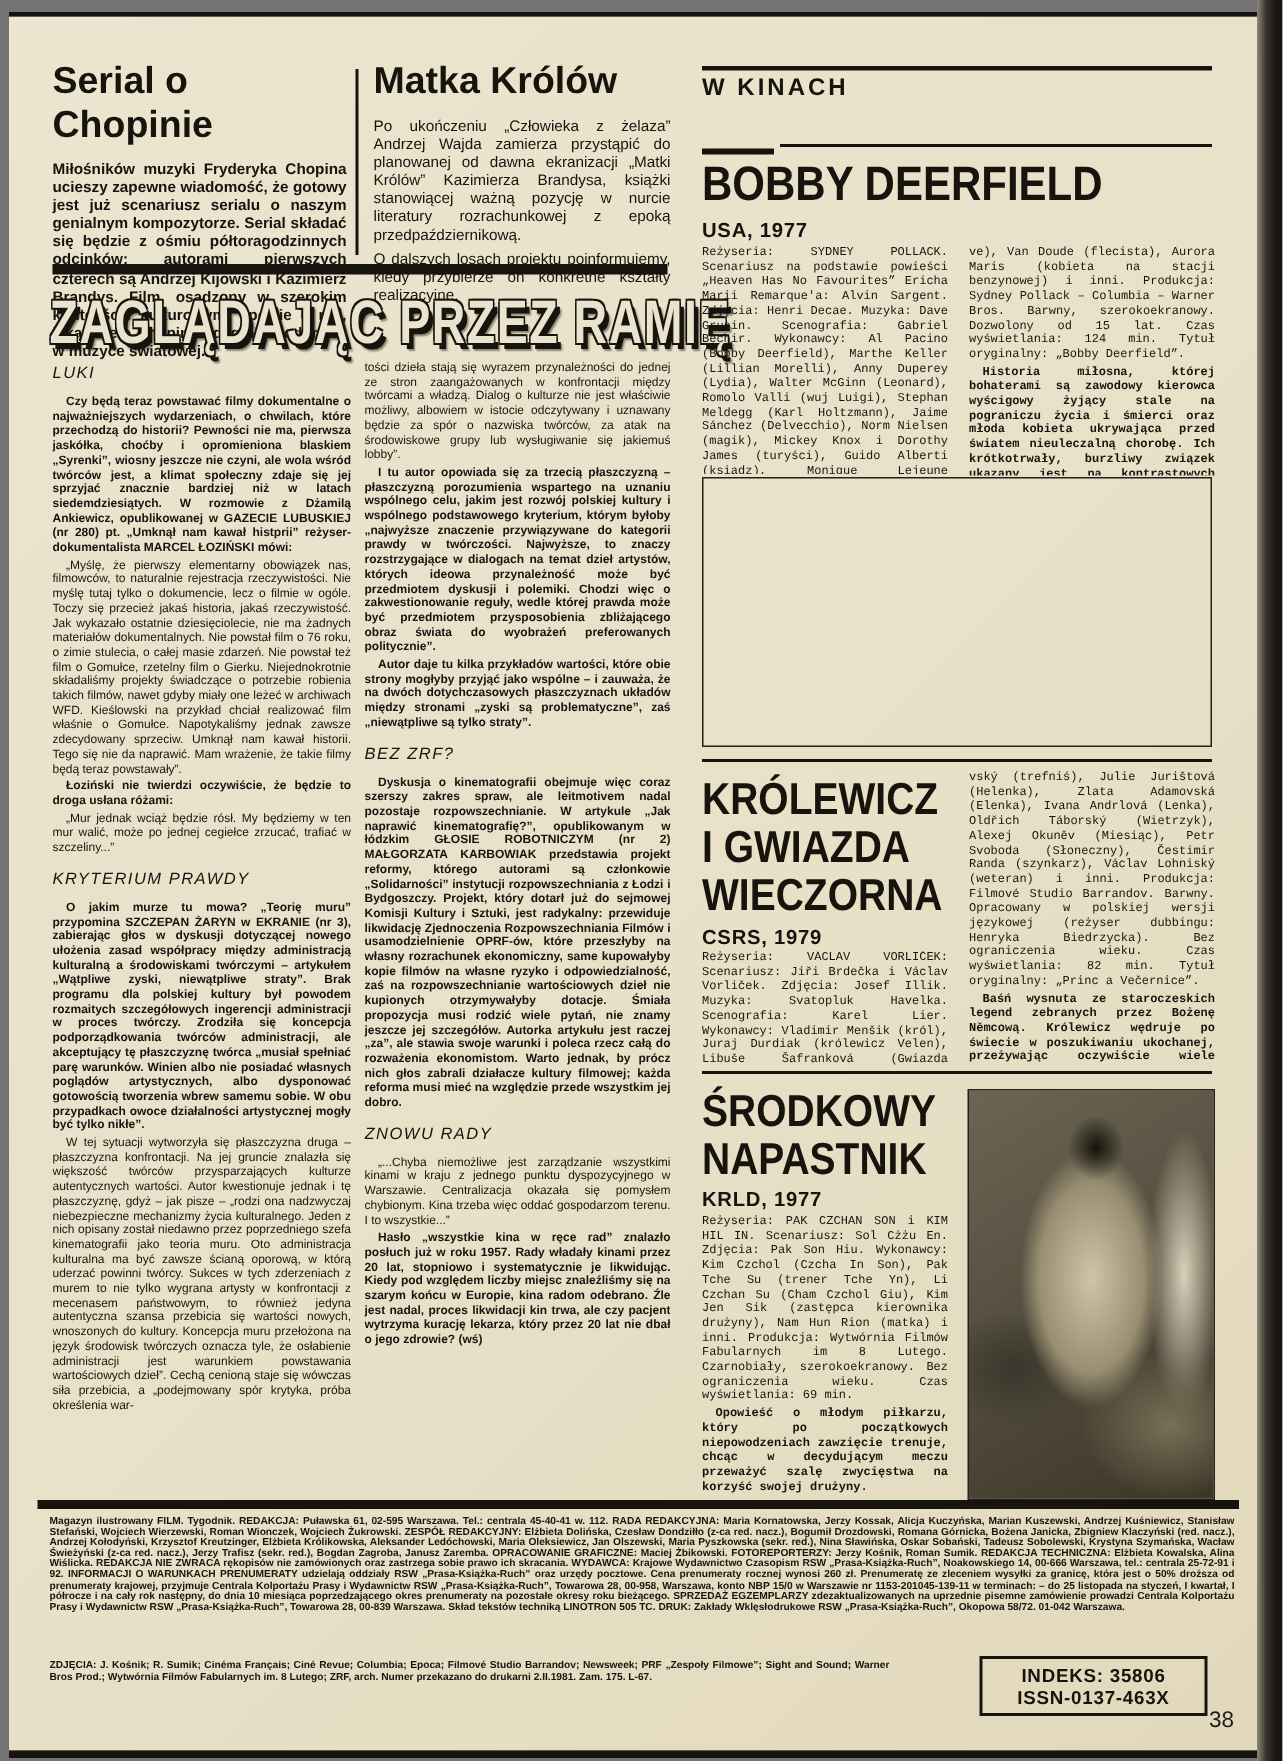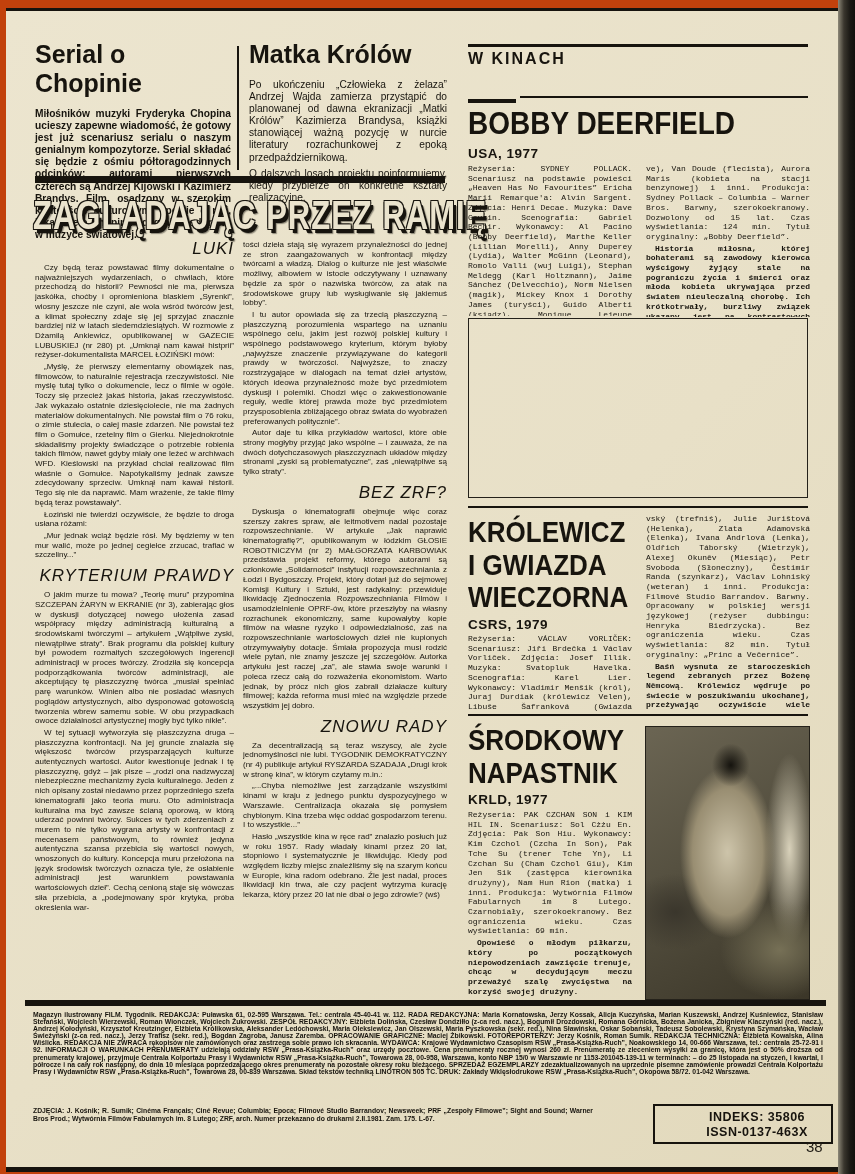--- a/index.html
+++ b/index.html
@@ -1,16 +1,16 @@
 <!DOCTYPE html>
 <html lang="pl"><head>
 <meta charset="utf-8">
 <style>
   html,body{margin:0;padding:0;background:#ffffff;}
-  .scan{position:relative;width:855px;height:1174px;background:#c2410c;overflow:hidden;
+  .scan{position:relative;width:855px;height:1174px;background:#737373;overflow:hidden;
         font-family:"Liberation Sans",sans-serif;color:#17140e;}
   .paper{position:absolute;left:6px;top:8px;width:832px;height:1156px;
          background:linear-gradient(135deg,#ece5cf 0%,#e8e0c7 55%,#e2d9bc 100%);
          border-top:3px solid #16130e;border-bottom:5px solid #16130e;}
   .edge-strip{position:absolute;right:0;top:0;width:17px;height:1174px;
          background:linear-gradient(90deg,#8d8878 0%,#3a362e 35%,#1b1915 70%,#12100d 100%);}
   
   .news-left{position:absolute;left:35px;top:40px;width:196px;}
   .news-right{position:absolute;left:249px;top:40px;width:198px;}
   .news-divider{position:absolute;left:237px;top:46px;width:2px;height:124px;background:#17140e;}
@@ -20,25 +20,25 @@
   
   .bar-top{position:absolute;left:35px;top:176px;width:410px;height:7px;background:#17140e;}
   .headline{position:absolute;left:33px;top:192px;width:418px;white-space:nowrap;}
   .headline-text{display:inline-block;font-weight:800;font-size:31px;letter-spacing:1px;
       color:#eae3cd;transform:scaleY(1.32);transform-origin:top left;
       text-shadow:-1px -1px 0 #17140e,1px -1px 0 #17140e,-1px 1px 0 #17140e,1px 1px 0 #17140e,
                   3px 3px 0 #17140e,4px 4px 1px rgba(23,20,14,.45);}
   .col{position:absolute;overflow:hidden;font-size:8px;line-height:9.7px;text-align:justify;}
   .c1{left:35px;top:240px;width:199px;height:762px;}
   .c2{left:243px;top:240px;width:204px;height:762px;}
-  .ch{font-style:italic;font-size:17px;font-weight:500;letter-spacing:1px;margin:7px 0 5px 0;
-      line-height:18px;text-align:right;}
+  .ch{font-style:italic;font-size:11px;font-weight:500;letter-spacing:1px;margin:7px 0 5px 0;
+      line-height:18px;text-align:left;}
   .ch.first{margin-top:0;}
   .p{margin:0 0 2px 0;text-indent:9px;font-weight:400;}
-  .pb{font-weight:400;}
+  .pb{font-weight:700;}
   .noind{text-indent:0;}
   
   .rule{position:absolute;background:#17140e;}
   .kin-title{position:absolute;left:468px;top:50px;font-size:16px;font-weight:900;letter-spacing:2px;}
   .film-title{position:absolute;font-weight:800;font-size:28px;letter-spacing:0;line-height:29px;
       transform:scaleY(1.15);transform-origin:top left;}
   .film-origin{position:absolute;font-size:13.5px;font-weight:800;letter-spacing:.5px;}
   .cred{position:absolute;overflow:hidden;font-size:8px;line-height:9.7px;text-align:justify;font-family:Liberation Mono, monospace;}
   .cred .syn{font-weight:700;margin-top:2px;text-indent:9px;}
   .photo{position:absolute;border:1px solid #24211a;}
@@ -58,21 +58,21 @@
       radial-gradient(40px 160px at 88% 45%, #d8d1ba 0%, rgba(0,0,0,0) 60%),
       linear-gradient(150deg,#6b6553 0%,#555040 45%,#3b3628 100%);}
   
   .bar-bottom{position:absolute;left:25px;top:1000px;width:801px;height:6px;background:#17140e;}
   .imprint{position:absolute;left:33px;top:1011px;width:790px;height:90px;overflow:hidden;
       font-size:6.8px;line-height:7.1px;font-weight:700;text-align:justify;}
   .photo-credits{position:absolute;left:33px;top:1107px;width:560px;height:34px;overflow:hidden;
       font-size:6.8px;line-height:7.6px;font-weight:700;text-align:justify;}
   .indeks-box{position:absolute;left:653px;top:1104px;width:148px;height:36px;
       border:2.5px solid #17140e;display:flex;flex-direction:column;align-items:center;
-      justify-content:center;gap:1px;padding-left:28px;}
+      justify-content:center;gap:1px;}
   .indeks-box div{font-size:12.5px;font-weight:800;letter-spacing:.5px;line-height:14px;}
   .pagenum{position:absolute;left:806px;top:1138px;font-size:15px;font-weight:500;color:#201c15;}
 </style>
 </head>
 <body>
 
 <div class="scan">
   <div class="paper"></div>
 
   <div class="news-left">
@@ -102,21 +102,20 @@
     <div class="p">W tej sytuacji wytworzyła się płaszczyzna druga – płaszczyzna konfrontacji. Na jej gruncie znalazła się większość twórców przysparzających kulturze autentycznych wartości. Autor kwestionuje jednak i tę płaszczyznę, gdyż – jak pisze – „rodzi ona nadzwyczaj niebezpieczne mechanizmy życia kulturalnego. Jeden z nich opisany został niedawno przez poprzedniego szefa kinematografii jako teoria muru. Oto administracja kulturalna ma być zawsze ścianą oporową, w którą uderzać powinni twórcy. Sukces w tych zderzeniach z murem to nie tylko wygrana artysty w konfrontacji z mecenasem państwowym, to również jedyna autentyczna szansa przebicia się wartości nowych, wnoszonych do kultury. Koncepcja muru przełożona na język środowisk twórczych oznacza tyle, że osłabienie administracji jest warunkiem powstawania wartościowych dzieł”. Cechą cenioną staje się wówczas siła przebicia, a „podejmowany spór krytyka, próba określenia war-</div>
   </div>
 
   <div class="col c2">
     <div class="p noind">tości dzieła stają się wyrazem przynależności do jednej ze stron zaangażowanych w konfrontacji między twórcami a władzą. Dialog o kulturze nie jest właściwie możliwy, albowiem w istocie odczytywany i uznawany będzie za spór o nazwiska twórców, za atak na środowiskowe grupy lub wysługiwanie się jakiemuś lobby”.</div>
     <div class="p pb">I tu autor opowiada się za trzecią płaszczyzną – płaszczyzną porozumienia wspartego na uznaniu wspólnego celu, jakim jest rozwój polskiej kultury i wspólnego podstawowego kryterium, którym byłoby „najwyższe znaczenie przywiązywane do kategorii prawdy w twórczości. Najwyższe, to znaczy rozstrzygające w dialogach na temat dzieł artystów, których ideowa przynależność może być przedmiotem dyskusji i polemiki. Chodzi więc o zakwestionowanie reguły, wedle której prawda może być przedmiotem przysposobienia zbliżającego obraz świata do wyobrażeń preferowanych politycznie”.</div>
     <div class="p pb">Autor daje tu kilka przykładów wartości, które obie strony mogłyby przyjąć jako wspólne – i zauważa, że na dwóch dotychczasowych płaszczyznach układów między stronami „zyski są problematyczne”, zaś „niewątpliwe są tylko straty”.</div>
     <div class="ch">BEZ ZRF?</div>
     <div class="p pb">Dyskusja o kinematografii obejmuje więc coraz szerszy zakres spraw, ale leitmotivem nadal pozostaje rozpowszechnianie. W artykule „Jak naprawić kinematografię?”, opublikowanym w łódzkim GŁOSIE ROBOTNICZYM (nr 2) MAŁGORZATA KARBOWIAK przedstawia projekt reformy, którego autorami są członkowie „Solidarności” instytucji rozpowszechniania z Łodzi i Bydgoszczy. Projekt, który dotarł już do sejmowej Komisji Kultury i Sztuki, jest radykalny: przewiduje likwidację Zjednoczenia Rozpowszechniania Filmów i usamodzielnienie OPRF-ów, które przeszłyby na własny rozrachunek ekonomiczny, same kupowałyby kopie filmów na własne ryzyko i odpowiedzialność, zaś na rozpowszechnianie wartościowych dzieł nie kupionych otrzymywałyby dotacje. Śmiała propozycja musi rodzić wiele pytań, nie znamy jeszcze jej szczegółów. Autorka artykułu jest raczej „za”, ale stawia swoje warunki i poleca rzecz całą do rozważenia ekonomistom. Warto jednak, by prócz nich głos zabrali działacze kultury filmowej; każda reforma musi mieć na względzie przede wszystkim jej dobro.</div>
     <div class="ch">ZNOWU RADY</div>
-    <div class="p pb">Za decentralizacją są teraz wszyscy, ale życie jednomyślności nie lubi. TYGODNIK DEMOKRATYCZNY (nr 4) publikuje artykuł RYSZARDA SZADAJA „Drugi krok w stronę kina”, w którym czytamy m.in.:</div>
     <div class="p">„...Chyba niemożliwe jest zarządzanie wszystkimi kinami w kraju z jednego punktu dyspozycyjnego w Warszawie. Centralizacja okazała się pomysłem chybionym. Kina trzeba więc oddać gospodarzom terenu. I to wszystkie...”</div>
     <div class="p pb">Hasło „wszystkie kina w ręce rad” znalazło posłuch już w roku 1957. Rady władały kinami przez 20 lat, stopniowo i systematycznie je likwidując. Kiedy pod względem liczby miejsc znaleźliśmy się na szarym końcu w Europie, kina radom odebrano. Źle jest nadal, proces likwidacji kin trwa, ale czy pacjent wytrzyma kurację lekarza, który przez 20 lat nie dbał o jego zdrowie? (wś)</div>
   </div>
 
   <div class="rule" style="left:468px;top:44px;width:340px;height:3px;"></div>
   <div class="kin-title">W KINACH</div>
   <div class="rule" style="left:520px;top:96px;width:288px;height:2px;"></div>
   <div class="rule" style="left:468px;top:99px;width:48px;height:4px;"></div>
 
   <div class="film-title" style="left:468px;top:106px;">BOBBY DEERFIELD</div>

